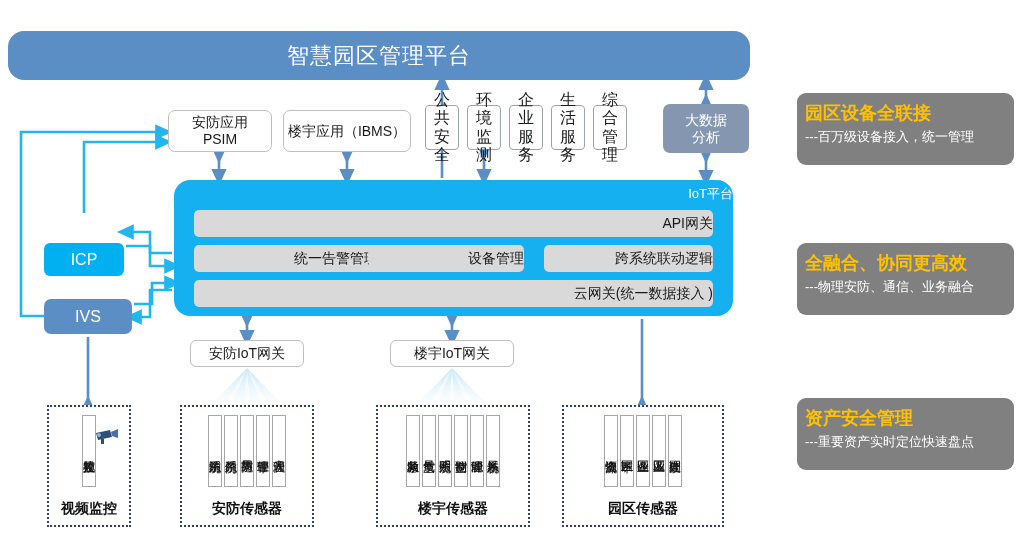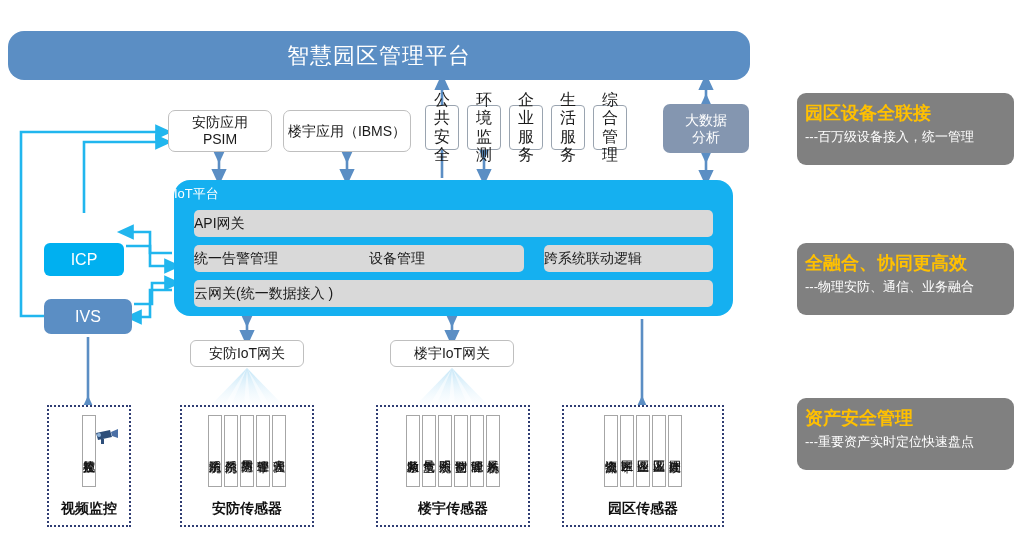--- a/index.html
+++ b/index.html
@@ -80,28 +80,28 @@
   }
 
   
   .iot-panel {
     left: 174px; top: 180px; width: 559px; height: 136px;
     background: #15b0f0;
     border-radius: 16px;
   }
   .iot-title {
     position: absolute; left: 0; top: 5px; width: 100%;
-    text-align: left; color: #ffffff; font-size: 13px;
+    text-align: right; color: #ffffff; font-size: 13px;
   }
   .iot-inner {
     background: #d9d9d9;
     border-radius: 5px;
     color: #1a1a1a;
     font-size: 14px;
-    display: flex; align-items: center; justify-content: flex-start;
+    display: flex; align-items: center; justify-content: flex-end;
     text-align: center;
   }
   .iot-api { left: 20px; top: 30px; width: 519px; height: 27px; }
   .iot-r2a { left: 20px; top: 65px; width: 184px; height: 27px; }
   .iot-r2b { left: 195px; top: 65px; width: 155px; height: 27px; }
   .iot-r2c { left: 370px; top: 65px; width: 169px; height: 27px; }
   .iot-cloud { left: 20px; top: 100px; width: 519px; height: 27px; }
 
   
   .icp-box {

